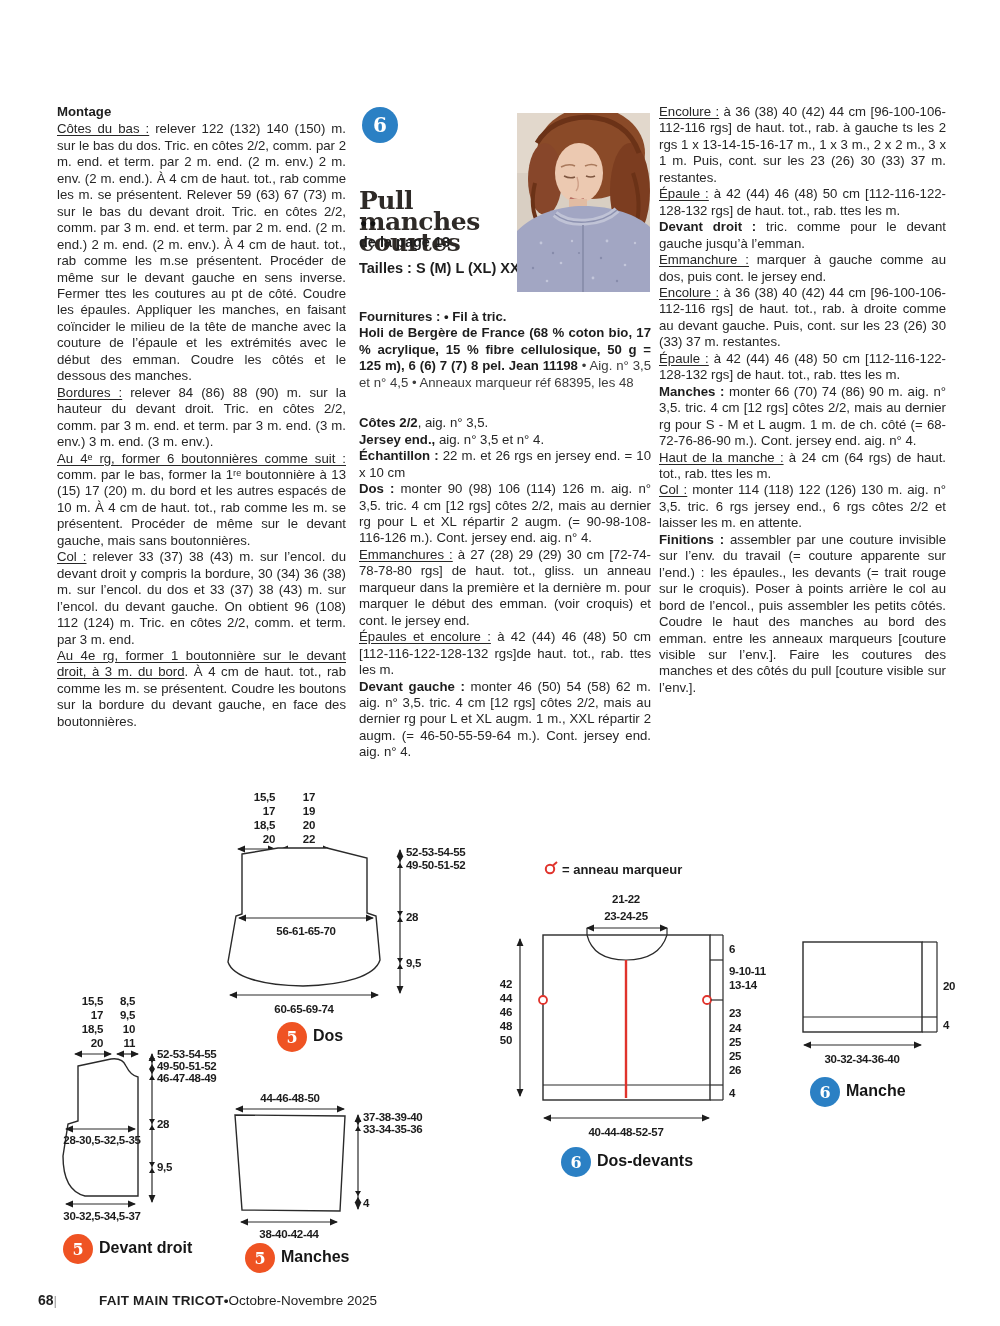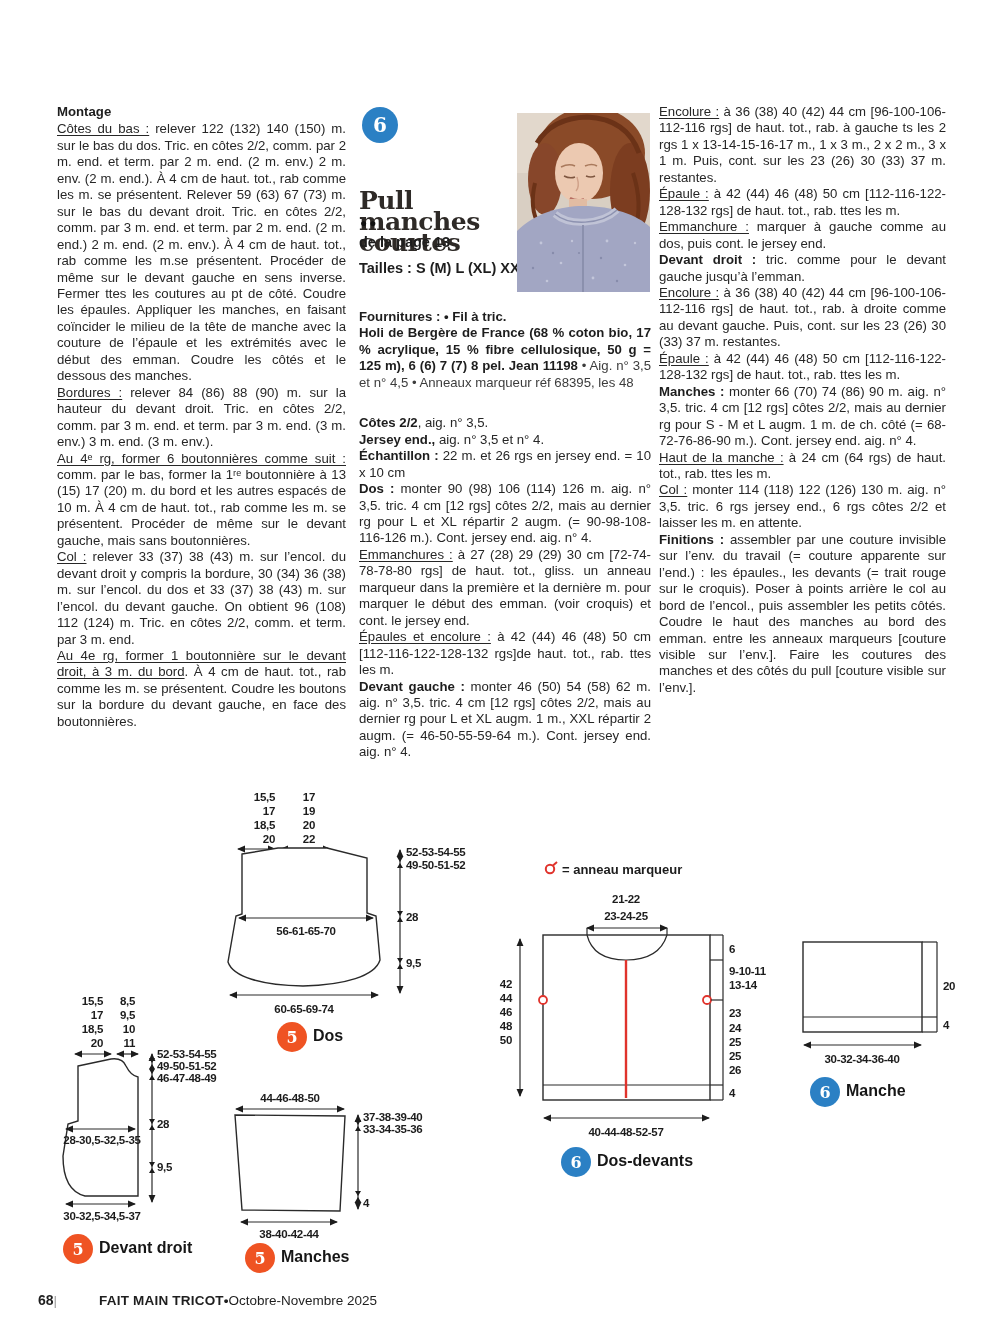--- a/index.html
+++ b/index.html
@@ -111,22 +111,22 @@
     <p class="para"><span class="lead-b">Échantillon :</span><span> 22 m. et 26 rgs en jersey end. = 10 x 10 cm</span></p>
     <p class="para"><span class="lead-b">Dos :</span><span> monter 90 (98) 106 (114) 126 m. aig. n° 3,5. tric. 4 cm [12 rgs] côtes 2/2, mais au dernier rg pour L et XL répartir 2 augm. (= 90-98-108-116-126 m.). Cont. jersey end. aig. n° 4.</span></p>
     <p class="para"><span class="lead-u">Emmanchures :</span><span> à 27 (28) 29 (29) 30 cm [72-74-78-78-80 rgs] de haut. tot., gliss. un anneau marqueur dans la première et la dernière m. pour marquer le début des emman. (voir croquis) et cont. le jersey end.</span></p>
     <p class="para"><span class="lead-u">Épaules et encolure :</span><span> à 42 (44) 46 (48) 50 cm [112-116-122-128-132 rgs]de haut. tot., rab. ttes les m.</span></p>
     <p class="para"><span class="lead-b">Devant gauche :</span><span> monter 46 (50) 54 (58) 62 m. aig. n° 3,5. tric. 4 cm [12 rgs] côtes 2/2, mais au dernier rg pour L et XL augm. 1 m., XXL répartir 2 augm. (= 46-50-55-59-64 m.). Cont. jersey end. aig. n° 4.</span></p>
   </div>
 
   <div class="col" style="left:659px;top:104px;width:287px;">
     <p class="para"><span class="lead-u">Encolure :</span><span> à 36 (38) 40 (42) 44 cm [96-100-106-112-116 rgs] de haut. tot., rab. à gauche ts les 2 rgs 1 x 13-14-15-16-17 m., 1 x 3 m., 2 x 2 m., 3 x 1 m. Puis, cont. sur les 23 (26) 30 (33) 37 m. restantes.</span></p>
     <p class="para"><span class="lead-u">Épaule :</span><span> à 42 (44) 46 (48) 50 cm [112-116-122-128-132 rgs] de haut. tot., rab. ttes les m.</span></p>
+    <p class="para"><span class="lead-b">Devant droit :</span><span> tric. comme pour le devant gauche jusqu’à l’emman.</span></p>
     <p class="para"><span class="lead-u">Emmanchure :</span><span> marquer à gauche comme au dos, puis cont. le jersey end.</span></p>
-    <p class="para"><span class="lead-b">Devant droit :</span><span> tric. comme pour le devant gauche jusqu’à l’emman.</span></p>
     <p class="para"><span class="lead-u">Encolure :</span><span> à 36 (38) 40 (42) 44 cm [96-100-106-112-116 rgs] de haut. tot., rab. à droite comme au devant gauche. Puis, cont. sur les 23 (26) 30 (33) 37 m. restantes.</span></p>
     <p class="para"><span class="lead-u">Épaule :</span><span> à 42 (44) 46 (48) 50 cm [112-116-122-128-132 rgs] de haut. tot., rab. ttes les m.</span></p>
     <p class="para"><span class="lead-b">Manches :</span><span> monter 66 (70) 74 (86) 90 m. aig. n° 3,5. tric. 4 cm [12 rgs] côtes 2/2, mais au dernier rg pour S - M et L augm. 1 m. de ch. côté (= 68-72-76-86-90 m.). Cont. jersey end. aig. n° 4.</span></p>
     <p class="para"><span class="lead-u">Haut de la manche :</span><span> à 24 cm (64 rgs) de haut. tot., rab. ttes les m.</span></p>
     <p class="para"><span class="lead-u">Col :</span><span> monter 114 (118) 122 (126) 130 m. aig. n° 3,5. tric. 6 rgs jersey end., 6 rgs côtes 2/2 et laisser les m. en attente.</span></p>
     <p class="para"><span class="lead-b">Finitions :</span><span> assembler par une couture invisible sur l’env. du travail (= couture apparente sur l’end.) : les épaules., les devants (= trait rouge sur le croquis). Poser à points arrière le col au bord de l’encol., puis assembler les petits côtés. Coudre le haut des manches au bord des emman. entre les anneaux marqueurs [couture visible sur l’env.]. Faire les coutures des manches et des côtés du pull [couture visible sur l’env.].</span></p>
   </div>
 
   <svg class="diag" style="left:215px;top:786px;" width="255" height="234" viewBox="0 0 255 234">
     <defs>

